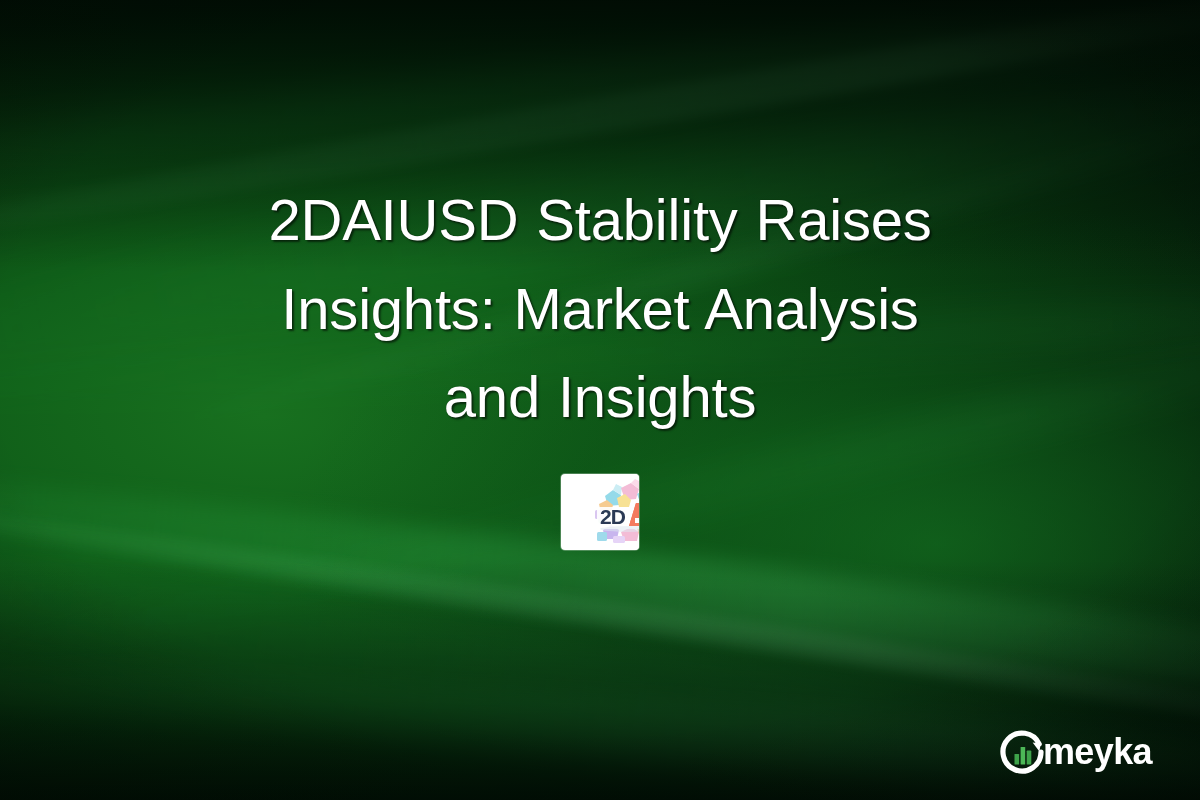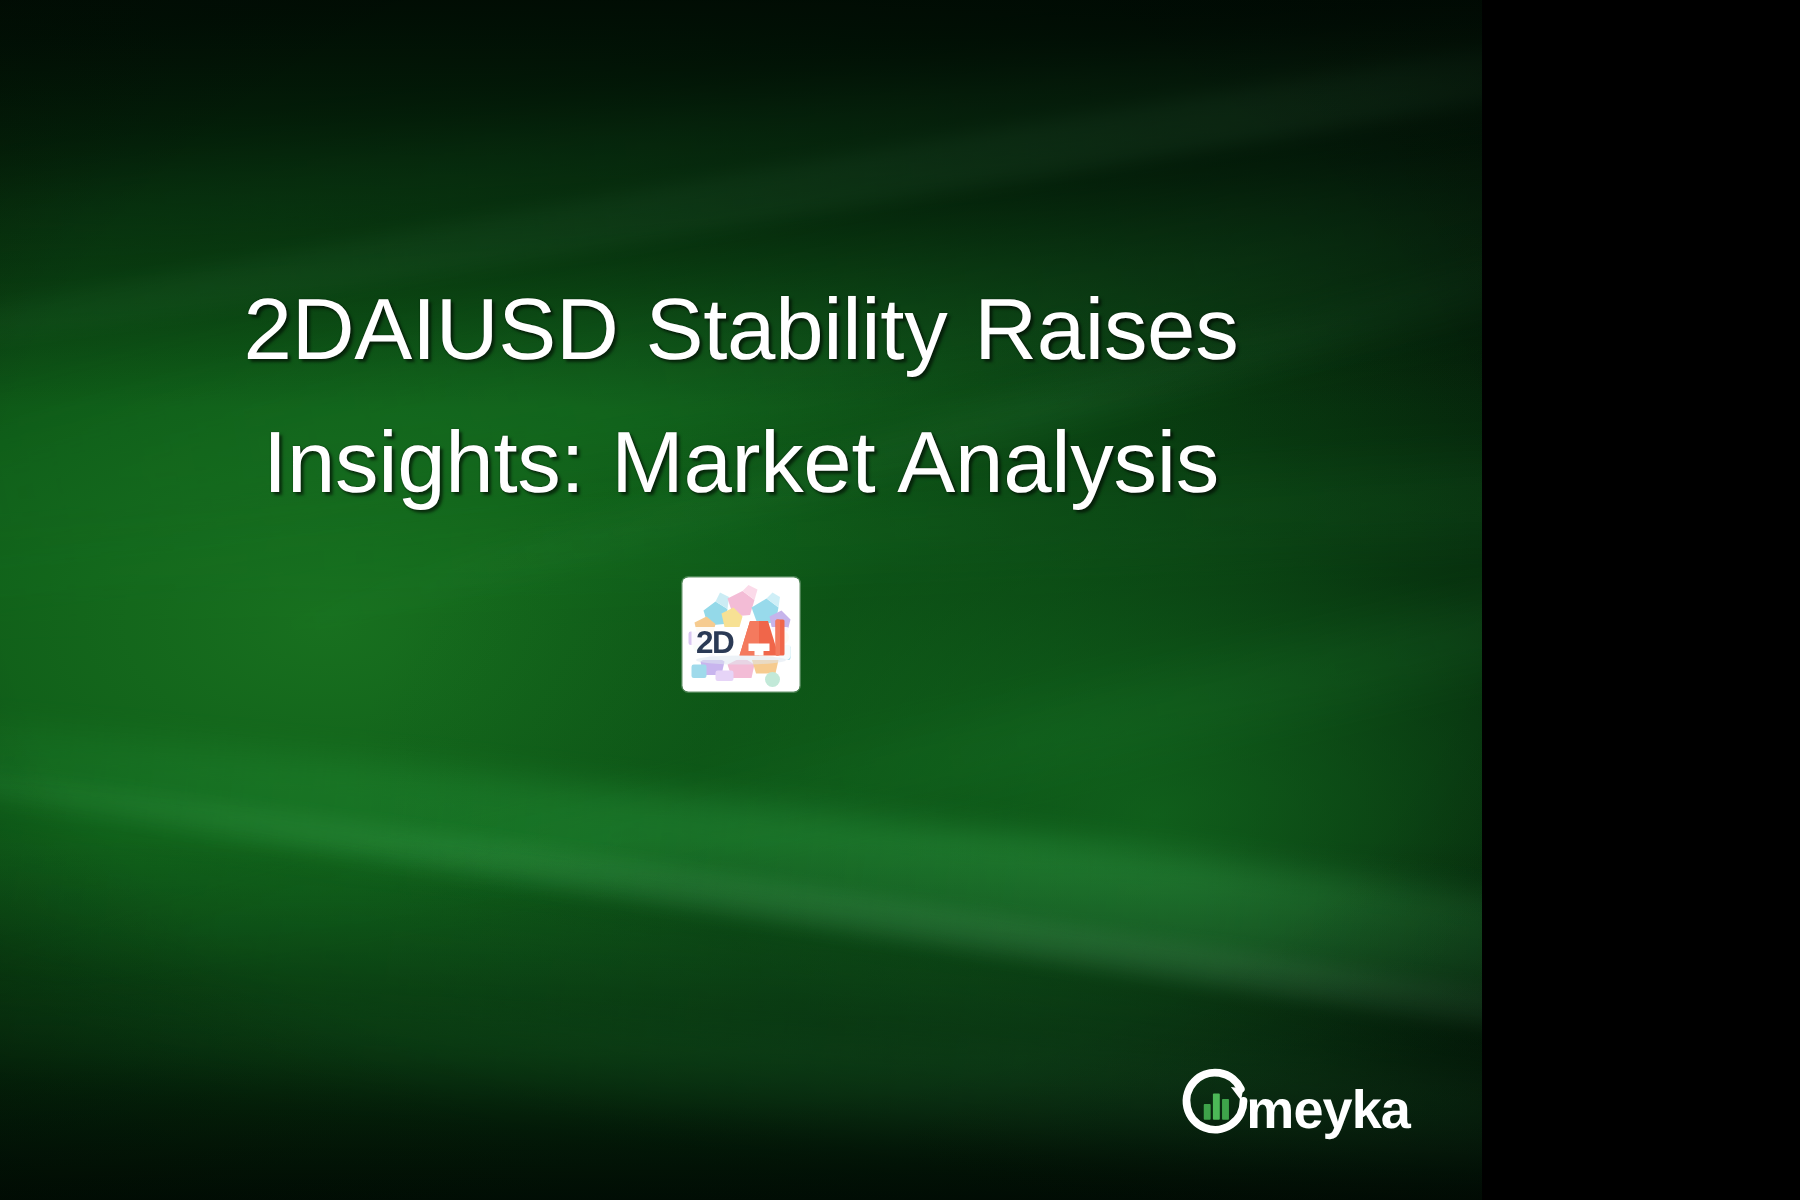--- a/index.html
+++ b/index.html
@@ -8,21 +8,21 @@
   html, body {
     width:1200px; height:800px;
     overflow:hidden;
     background:#000;
     font-family:"Liberation Sans", sans-serif;
   }
 
   
   .banner{
     position:relative;
-    width:988px;
+    width:1200px;
     height:800px;
     overflow:hidden;
     background:#be185d;
   }
 
   
   .bg-layer{
     position:absolute;
     inset:0;
     pointer-events:none;
@@ -119,30 +119,31 @@
   
   .token-logo{
     margin-top:32px;
     width:78px;
     height:76px;
     background:#ffffff;
     border-radius:4px;
     position:relative;
     overflow:hidden;
     box-shadow:0 0 0 1px rgba(255,255,255,0.25);
+    padding-left:30px;
   }
   .token-logo svg{ display:block; width:78px; height:76px; }
 
   
   .brand{
     position:absolute;
     right:48px;
-    bottom:42px;
+    bottom:24px;
     display:flex;
-    align-items:flex-end;
+    align-items:center;
     gap:0;
     z-index:6;
   }
   .brand-mark{
     width:48px;
     height:48px;
     display:block;
     flex:0 0 auto;
   }
   .brand-name{
@@ -179,20 +180,21 @@
 
   <div class="bg-layer bg-dark-top"></div>
   <div class="bg-layer bg-dark-bottom"></div>
   <div class="bg-layer bg-dark-corners"></div>
 
   <div class="content">
 
     <h1 class="headline">
       <span>2DAIUSD Stability Raises</span><br>
       <span>Insights: Market Analysis</span><br>
+      <span>and Insights</span>
     </h1>
 
     <div class="token-logo">
       <svg viewBox="0 0 78 76" xmlns="http://www.w3.org/2000/svg">
         <rect x="0" y="0" width="78" height="76" fill="#ffffff"></rect>
 
         <g opacity="0.95">
           <polygon points="14,22 22,16 30,21 28,31 17,32" fill="#8fd8e8"></polygon>
           <polygon points="22,16 30,21 31,13 25,10" fill="#c9ecf4"></polygon>
           <polygon points="30,14 40,9 48,15 45,25 34,26" fill="#f3b9d4"></polygon>

